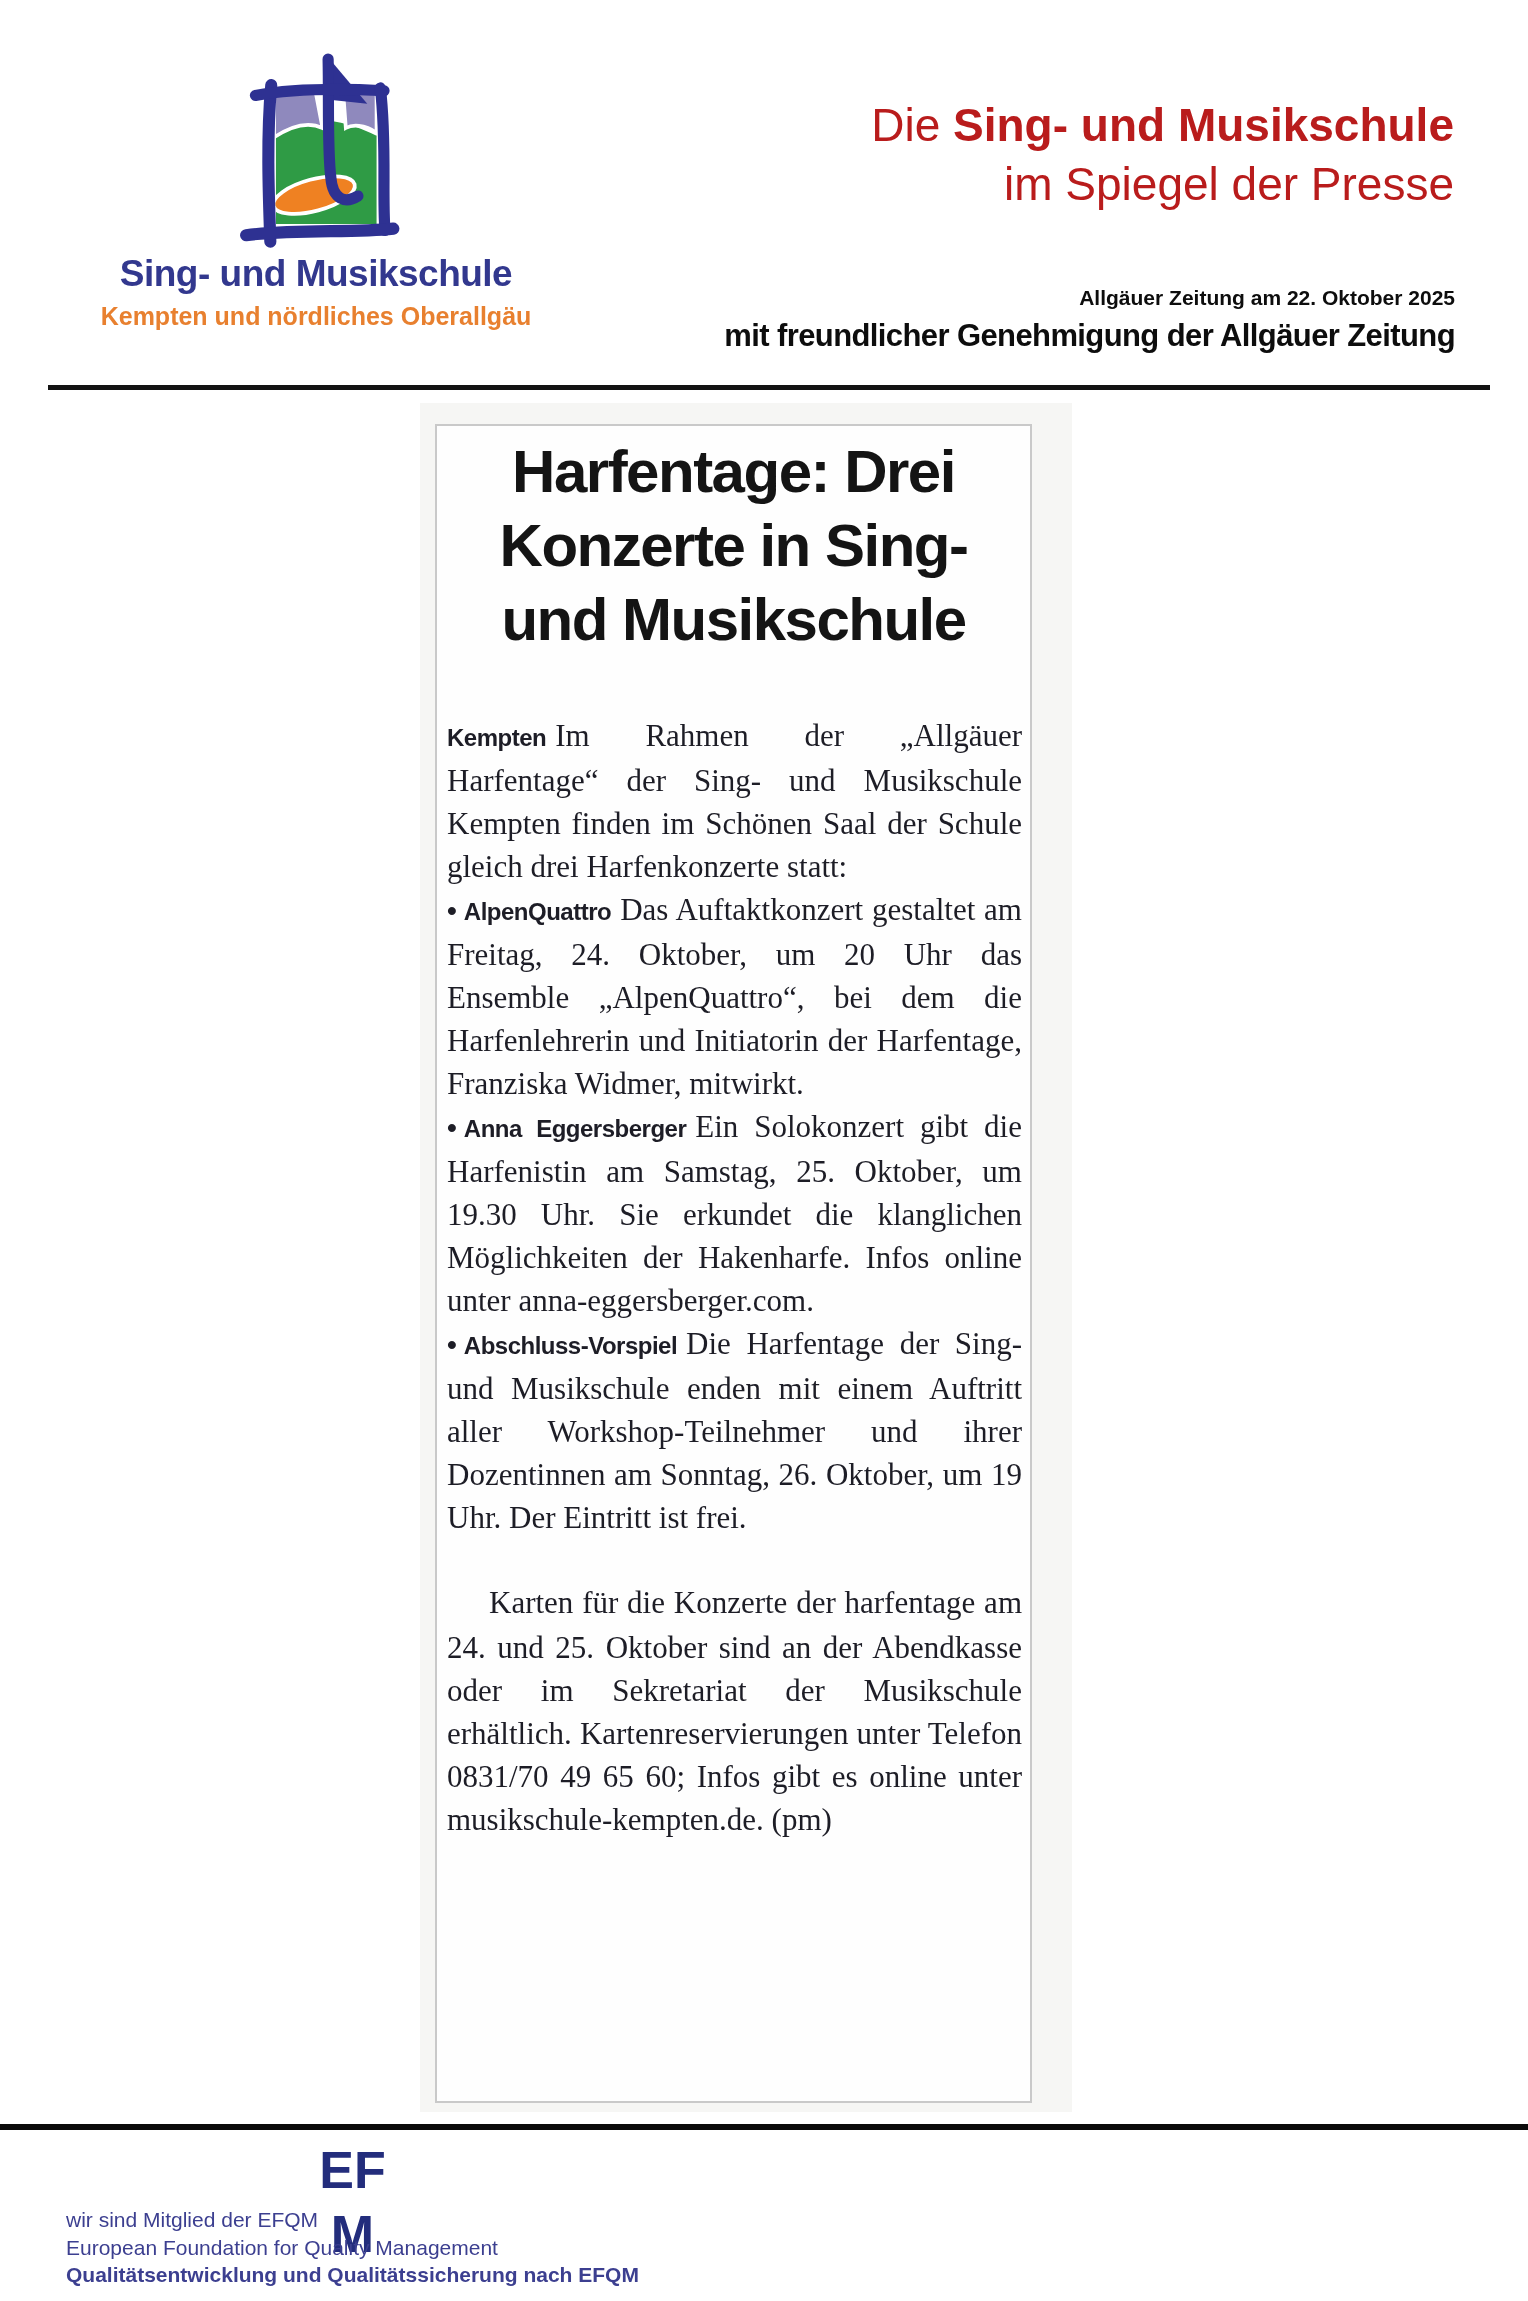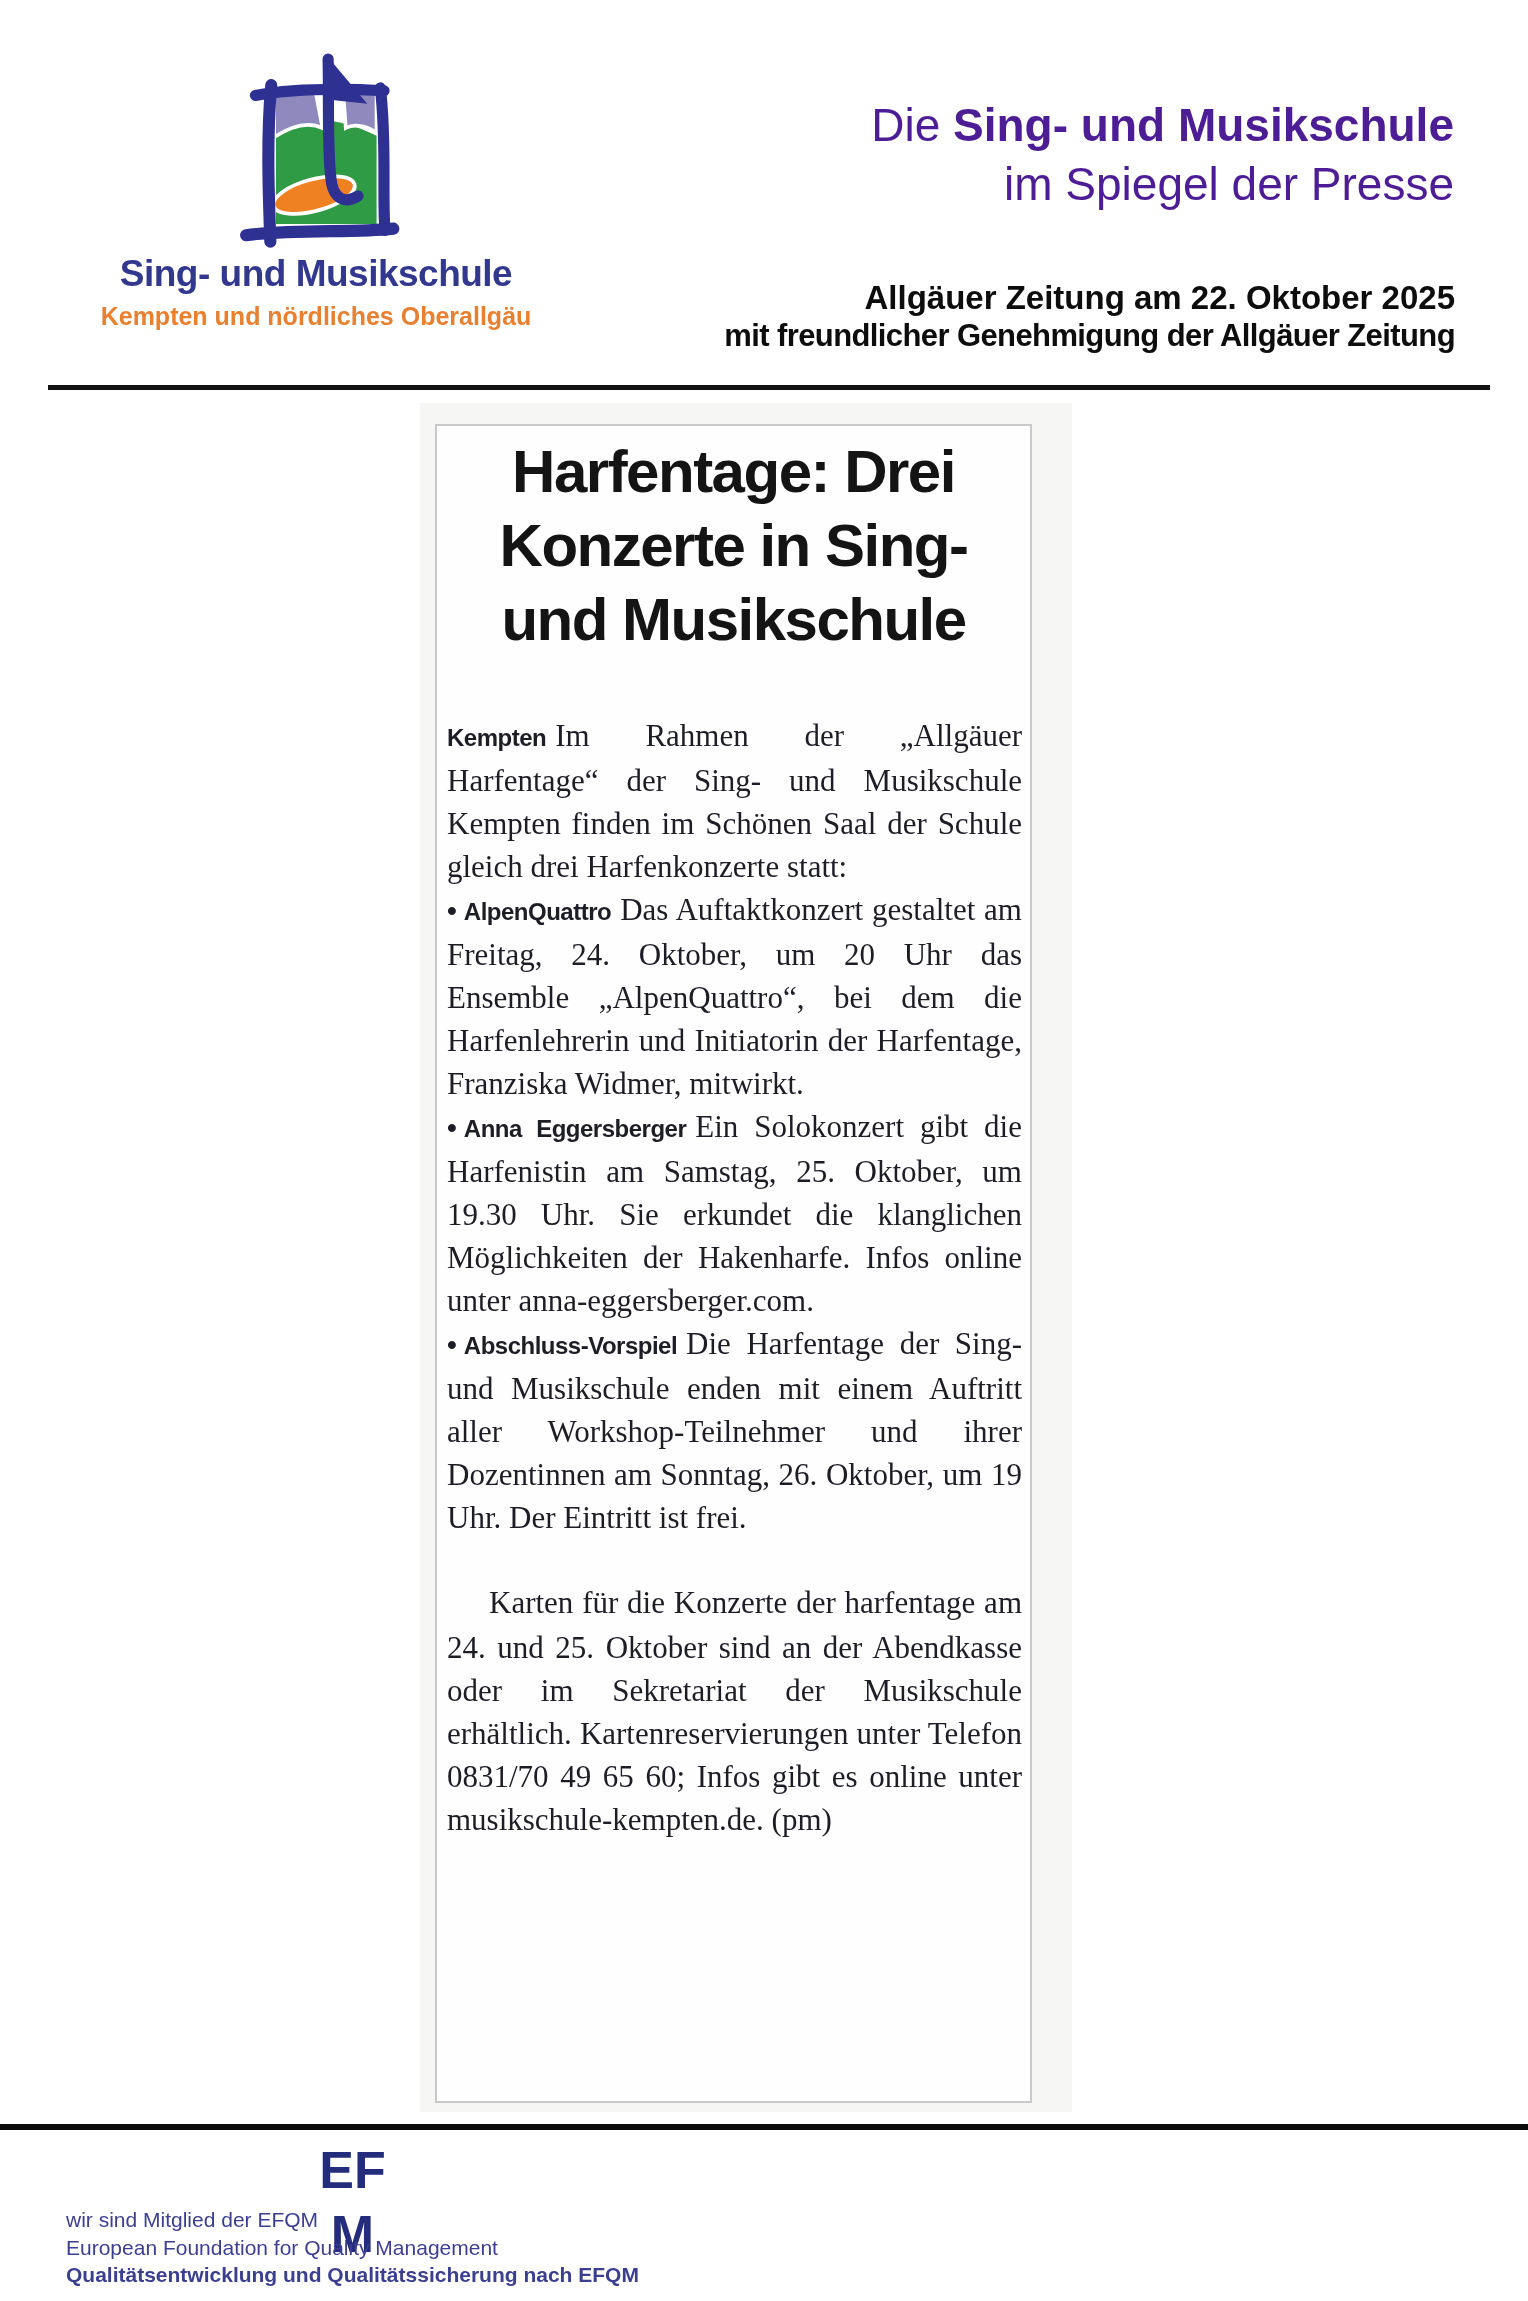--- a/index.html
+++ b/index.html
@@ -6,24 +6,24 @@
   .page{position:relative;width:1528px;height:2301px;background:#ffffff;overflow:hidden;
         font-family:"Liberation Sans",sans-serif;color:#111;}
 
   
   .school-logo{position:absolute;left:81px;top:46px;width:470px;text-align:center;}
   .school-logo svg{display:block;margin:0 auto;}
   .school-name{margin-top:2px;font-size:37px;font-weight:bold;color:#32388e;letter-spacing:-0.5px;}
   .school-region{margin-top:7px;font-size:25px;font-weight:bold;color:#e8802f;}
 
   
-  .masthead{position:absolute;right:74px;top:96px;text-align:right;font-size:46px;line-height:59px;color:#4c1d95;}
+  .masthead{position:absolute;right:74px;top:96px;text-align:right;font-size:46px;line-height:59px;color:#b91c1c;}
   .mast-bold{font-weight:bold;}
   .source{position:absolute;right:73px;top:278px;text-align:right;font-weight:bold;color:#0d0d0d;}
-  .source-l1{font-size:33px;line-height:39px;}
+  .source-l1{font-size:21px;line-height:39px;}
   .source-l2{font-size:31px;line-height:37px;letter-spacing:-0.6px;}
 
   .rule-top{position:absolute;left:48px;top:385px;width:1442px;height:5px;background:#131313;}
 
   
   .scan-panel{position:absolute;left:420px;top:403px;width:652px;height:1709px;background:#f6f6f4;}
   .clip-box{position:absolute;left:15px;top:21px;width:593px;height:1675px;background:#fefefe;
             border:2px solid #c9c9c9;}
   .headline{margin:9px auto 0;width:560px;text-align:center;font-weight:bold;font-size:60px;
             line-height:74px;letter-spacing:-1.5px;color:#141414;}

